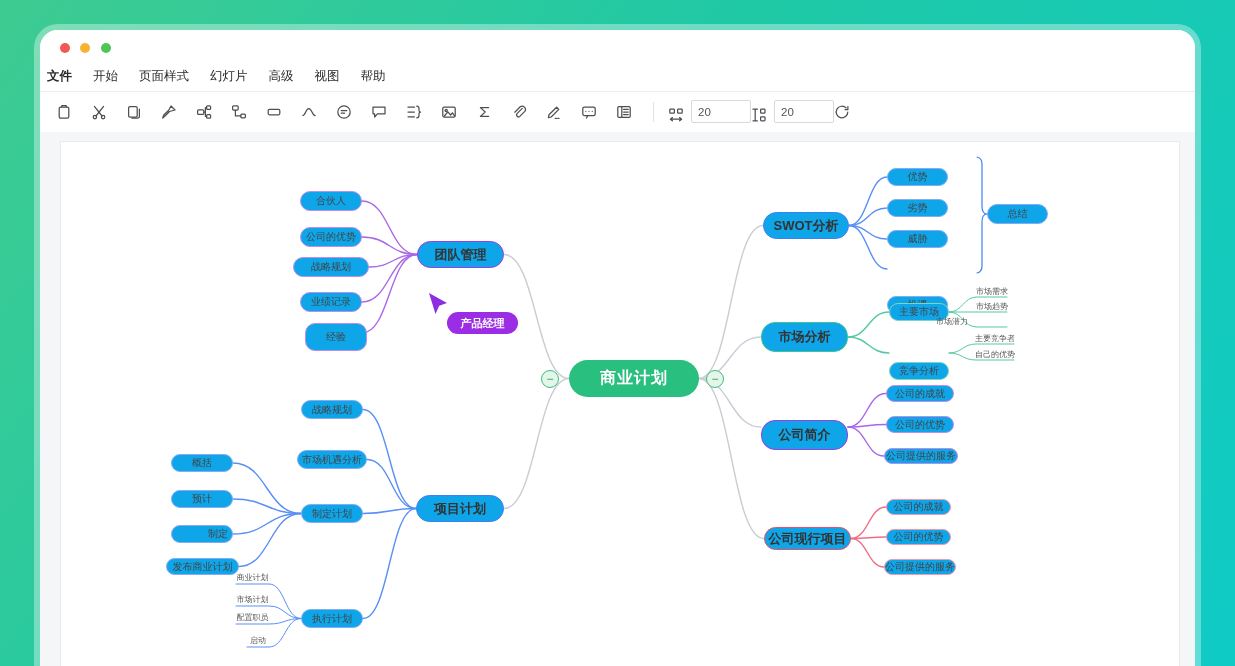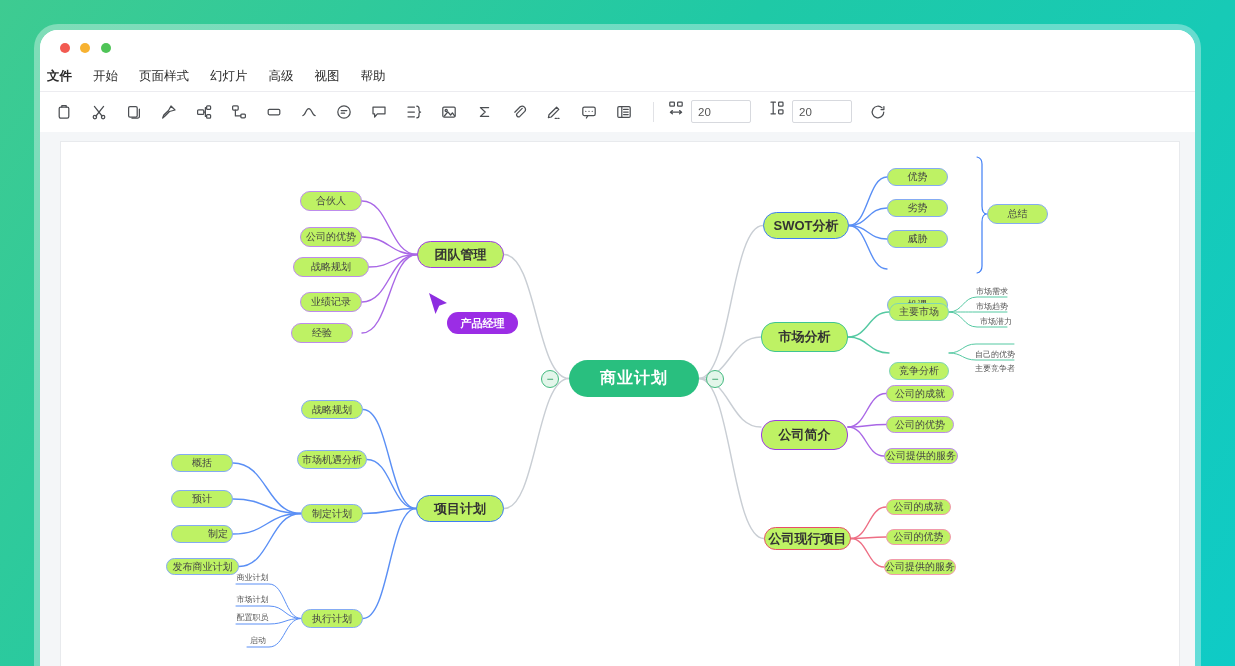--- a/index.html
+++ b/index.html
@@ -24,37 +24,37 @@
     border-bottom:1px solid #ececf0;background:#fff;
   }
   .menu-item{font-size:12.5px;color:#2b2b2b;margin-right:21px;cursor:default;}
   .menu-item.active{font-weight:bold;}
   .toolbar{
     height:39px;display:flex;align-items:center;padding-left:16px;background:#fff;
   }
   .tb-btn{width:16px;height:16px;margin-right:19px;display:flex;align-items:center;justify-content:center;}
   .tb-btn svg{width:16px;height:16px;stroke:#4c4f53;fill:none;stroke-width:1.25;stroke-linecap:round;stroke-linejoin:round;}
   .tb-divider{width:1px;height:20px;background:#e1e2e6;margin:0 14px 0 2px;}
-  .tb-input-group{display:flex;align-items:flex-start;margin-right:18px;}
+  .tb-input-group{display:flex;align-items:flex-end;margin-right:0;}
   .tb-input-group .tb-btn{margin-right:7px;}
   .tb-input{
     width:46px;height:21px;border:1px solid #d7d9de;border-radius:2px;
     font-size:11.5px;color:#555;padding:0 6px;font-family:"Liberation Sans",sans-serif;
   }
   .workspace{
     position:absolute;left:0;right:0;top:102px;bottom:0;
     background:#f4f6f8;padding:9px 15px 0 20px;box-sizing:border-box;
   }
   .canvas{
     width:1120px;height:545px;background:#fff;border:1px solid #e8eaed;
     position:relative;overflow:hidden;box-sizing:border-box;
   }
   #connector-layer{position:absolute;left:0;top:0;}
   .node{
-    position:absolute;box-sizing:border-box;background:#bef264;display:flex;
+    position:absolute;box-sizing:border-box;background:#0ea5e9;display:flex;
     align-items:center;justify-content:center;white-space:nowrap;color:#333;cursor:default;
   }
   .node.center{color:#fff;font-weight:bold;font-size:16px;border-radius:19px;letter-spacing:1px;}
   .node.main{border:1.8px solid;border-radius:14px;font-size:13px;color:#333;font-weight:bold;}
   .node.child{border:1.4px solid;border-radius:10px;font-size:10px;color:#444;}
   .node.leaf{background:transparent;font-size:8px;color:#555;align-items:flex-start;}
   .node.tag{color:#fff;font-weight:bold;font-size:11px;border-radius:12px;border:none;}
   .collapse{
     position:absolute;width:18px;height:18px;border-radius:50%;box-sizing:border-box;
     background:#e3f6ea;border:1.5px solid #43ba7f;color:#2f9e63;
@@ -254,21 +254,21 @@
           <path d="M790 396.5 C 806.5 396.5, 806.5 425, 823 425" stroke="#ee6e84" stroke-width="1.4" fill="none" stroke-linecap="round"></path>
           <path d="M916 15 Q921 16 921 22 L921 64 Q921 72 926 72 Q921 72 921 80 L921 124 Q921 130 916 131" stroke="#3f7ef5" stroke-width="1.2" fill="none" stroke-linecap="round"></path>
           <path d="M368 151 l6.5 21 l3.7 -8.2 l7.8 -2.8 Z" fill="#8d2ee0"></path>
         </svg>
     <div class="node center" style="left: 508px; top: 218px; width: 130px; height: 37px; background: rgb(41, 191, 127);">商业计划</div>
         <div class="node main" style="left: 356px; top: 99px; width: 87px; height: 27px; border-color: rgb(157, 59, 229);">团队管理</div>
         <div class="node child" style="left: 239px; top: 49px; width: 62px; height: 20px; border-color: rgb(189, 140, 236);">合伙人</div>
         <div class="node child" style="left: 239px; top: 85px; width: 62px; height: 20px; border-color: rgb(189, 140, 236);">公司的优势</div>
         <div class="node child" style="left: 232px; top: 115px; width: 76px; height: 20px; border-color: rgb(189, 140, 236);">战略规划</div>
         <div class="node child" style="left: 239px; top: 150px; width: 62px; height: 20px; border-color: rgb(189, 140, 236);">业绩记录</div>
-        <div class="node child" style="left: 230px; top: 181px; width: 62px; height: 20px; border-color: rgb(189, 140, 236);">经验</div>
+        <div class="node child" style="left: 244px; top: 181px; width: 62px; height: 28px; border-color: rgb(189, 140, 236);">经验</div>
         <div class="node main" style="left: 355px; top: 353px; width: 88px; height: 27px; border-color: rgb(63, 126, 245);">项目计划</div>
         <div class="node child" style="left: 240px; top: 258px; width: 62px; height: 19px; border-color: rgb(133, 171, 243);">战略规划</div>
         <div class="node child" style="left: 236px; top: 308px; width: 70px; height: 19px; border-color: rgb(133, 171, 243);">市场机遇分析</div>
         <div class="node child" style="left: 240px; top: 362px; width: 62px; height: 19px; border-color: rgb(133, 171, 243);">制定计划</div>
         <div class="node child" style="left: 240px; top: 467px; width: 62px; height: 19px; border-color: rgb(133, 171, 243);">执行计划</div>
         <div class="node child" style="left: 110px; top: 312px; width: 62px; height: 18px; border-color: rgb(133, 171, 243);">概括</div>
         <div class="node child" style="left: 110px; top: 348px; width: 62px; height: 18px; border-color: rgb(133, 171, 243);">预计</div>
         <div class="node child" style="left: 110px; top: 383px; width: 62px; height: 18px; border-color: rgb(133, 171, 243); padding-left: 32px;">制定</div>
         <div class="node child" style="left: 105px; top: 416px; width: 73px; height: 17px; border-color: rgb(133, 171, 243);">发布商业计划</div>
         <div class="node leaf" style="left: 175px; top: 430px; width: 33px; height: 12px;">商业计划</div>
@@ -279,22 +279,22 @@
         <div class="node child" style="left: 826px; top: 26px; width: 61px; height: 18px; border-color: rgb(133, 171, 243);">优势</div>
         <div class="node child" style="left: 826px; top: 57px; width: 61px; height: 18px; border-color: rgb(133, 171, 243);">劣势</div>
         <div class="node child" style="left: 826px; top: 88px; width: 61px; height: 18px; border-color: rgb(133, 171, 243);">威胁</div>
         <div class="node child" style="left: 826px; top: 118px; width: 61px; height: 18px; border-color: rgb(133, 171, 243); margin-top: 36px;">机遇</div>
         <div class="node child" style="left: 926px; top: 62px; width: 61px; height: 20px; border-color: rgb(133, 171, 243);">总结</div>
         <div class="node main" style="left: 700px; top: 180px; width: 87px; height: 30px; border-color: rgb(63, 196, 147);">市场分析</div>
         <div class="node child" style="left: 828px; top: 161px; width: 60px; height: 18px; border-color: rgb(127, 213, 181);">主要市场</div>
         <div class="node child" style="left: 828px; top: 220px; width: 60px; height: 18px; border-color: rgb(127, 213, 181);">竞争分析</div>
         <div class="node leaf" style="left: 916px; top: 144px; width: 30px; height: 11px;">市场需求</div>
         <div class="node leaf" style="left: 916px; top: 159px; width: 30px; height: 11px;">市场趋势</div>
-        <div class="node leaf" style="left: 920px; top: 174px; width: 30px; height: 11px;">市场潜力</div>
-        <div class="node leaf" style="left: 915px; top: 191px; width: 38px; height: 11px; margin-top: 30px;">主要竞争者</div>
+        <div class="node leaf" style="left: 876px; top: 174px; width: 30px; height: 11px;">市场潜力</div>
+        <div class="node leaf" style="left: 915px; top: 191px; width: 38px; height: 11px;">主要竞争者</div>
         <div class="node leaf" style="left: 915px; top: 207px; width: 38px; height: 11px;">自己的优势</div>
         <div class="node main" style="left: 700px; top: 270px; width: 87px; height: 30px; border-color: rgb(157, 59, 229); margin-top: 8px;">公司简介</div>
         <div class="node child" style="left: 825px; top: 243px; width: 68px; height: 17px; border-color: rgb(189, 140, 236);">公司的成就</div>
         <div class="node child" style="left: 825px; top: 274px; width: 68px; height: 17px; border-color: rgb(189, 140, 236);">公司的优势</div>
         <div class="node child" style="left: 823px; top: 306px; width: 74px; height: 16px; border-color: rgb(189, 140, 236);">公司提供的服务</div>
         <div class="node main" style="left: 703px; top: 385px; width: 87px; height: 23px; border-color: rgb(233, 79, 104);">公司现行项目</div>
         <div class="node child" style="left: 825px; top: 357px; width: 65px; height: 16px; border-color: rgb(241, 154, 171);">公司的成就</div>
         <div class="node child" style="left: 825px; top: 387px; width: 65px; height: 16px; border-color: rgb(241, 154, 171);">公司的优势</div>
         <div class="node child" style="left: 823px; top: 417px; width: 72px; height: 16px; border-color: rgb(241, 154, 171);">公司提供的服务</div>
         <div class="node tag" style="left: 386px; top: 170px; width: 71px; height: 22px; background: rgb(155, 45, 229);">产品经理</div>

